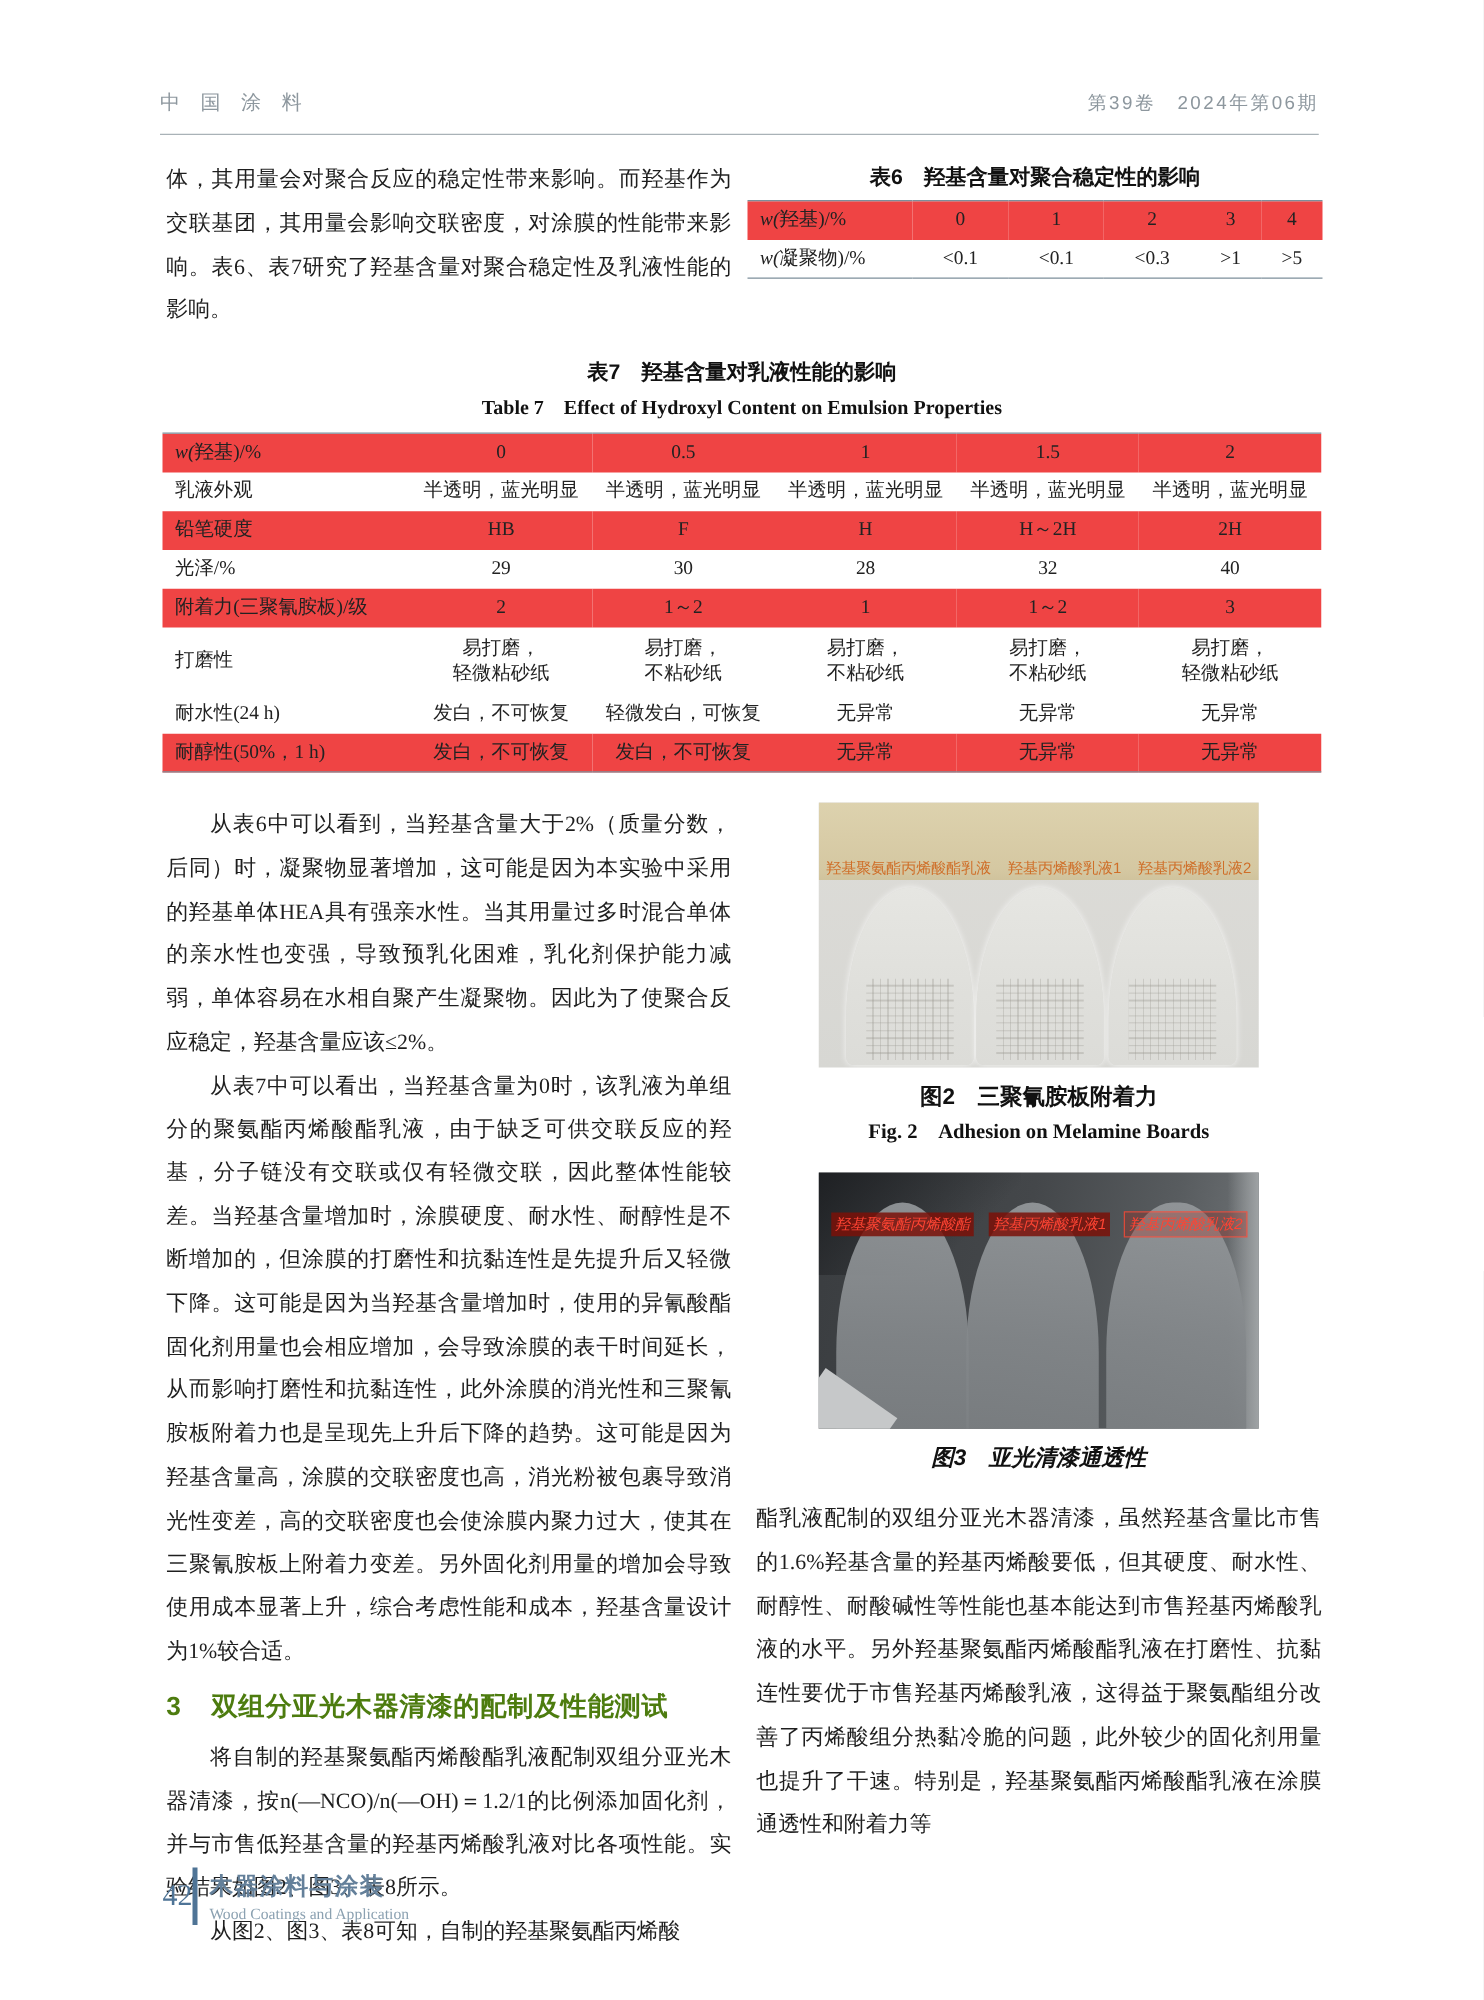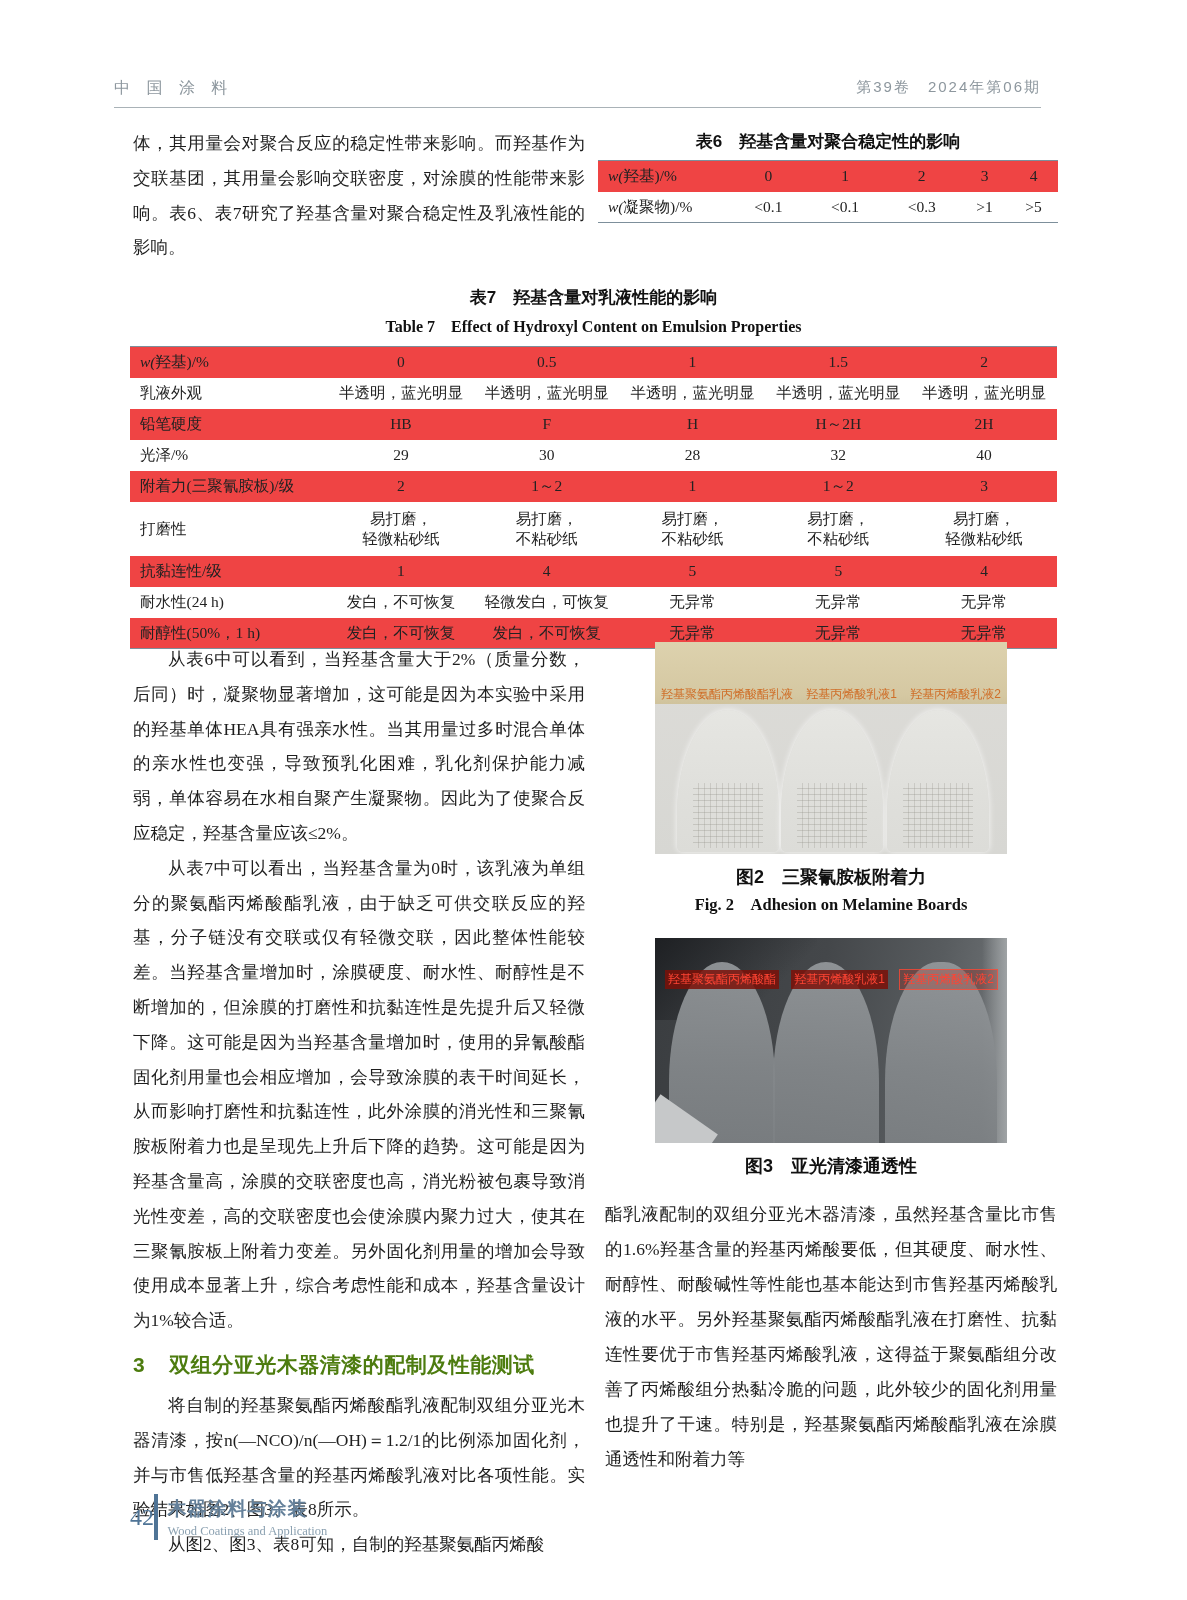--- a/index.html
+++ b/index.html
@@ -4,23 +4,23 @@
 <style>
   * { margin:0; padding:0; box-sizing:border-box; }
   html,body { background:#e8e8e8; }
   .page {
     position:relative; width:1187px; height:1600px; margin:0 auto;
     background:#ffffff; overflow:hidden;
     font-family:"Liberation Serif", serif; color:#1e1e1e;
   }
   
   .header {
-    position:absolute; left:114px; top:78px; width:927px; height:30px;
+    position:absolute; left:128px; top:78px; width:927px; height:30px;
     border-bottom:1.5px solid #a9b2b7;
-    display:flex; justify-content:space-between; align-items:flex-start;
+    display:flex; justify-content:space-between; align-items:center;
     padding-bottom:21px;
   }
   .journal-name { font-family:"Liberation Sans", sans-serif; font-size:16px; letter-spacing:6px; color:#8d979e; }
   .issue-info   { font-family:"Liberation Sans", sans-serif; font-size:15px; letter-spacing:2px; color:#8d979e; }
 
   
   .intro {
     position:absolute; left:133px; top:126px; width:452px;
     font-size:17.5px; line-height:37px; text-align:justify; text-indent:0;
   }
@@ -116,21 +116,21 @@
     position:absolute; left:0; top:32px; width:100%;
     display:flex; justify-content:space-between; padding:0 10px;
     font-size:12px; font-family:"Liberation Sans", sans-serif; white-space:nowrap;
   }
   .fig3-labels .rlab { color:#ff4433; background:rgba(122,16,8,0.85); padding:1px 3px; }
   .fig3-labels .rlab.open { background:rgba(170,40,25,0.30); outline:1px solid rgba(255,70,50,0.8); }
 
   .fig-cap-cn { margin-top:11px; text-align:center; font-family:"Liberation Sans", sans-serif; font-weight:bold; font-size:18px; color:#111; }
   .fig-cap-en { margin-top:5px; text-align:center; font-family:"Liberation Serif", serif; font-weight:bold; font-size:16.5px; color:#111; }
 
-  .fig3-block { margin-top:22px; }
+  .fig3-block { margin-top:22px;font-style:italic; }
   .col-right .body-par { margin-top:19px; line-height:35px; }
 
   
   .footer { position:absolute; left:130px; top:1494px; display:flex; align-items:center; }
   .page-num { font-size:24px; color:#4f7496; font-family:"Liberation Serif", serif; }
   .footer-bar { width:3.5px; height:46px; background:#4f7496; margin-right:10px; }
   .footer-cn { font-family:"Liberation Sans", sans-serif; font-weight:bold; font-size:19px; color:#64809a; letter-spacing:1px; }
   .footer-en { font-family:"Liberation Serif", serif; font-size:12.5px; color:#8ba1b1; margin-top:2px; }
 </style>
 </head>
@@ -219,28 +219,20 @@
           <td>易打磨，
 轻微粘砂纸</td>
           <td>易打磨，
 不粘砂纸</td>
           <td>易打磨，
 不粘砂纸</td>
           <td>易打磨，
 不粘砂纸</td>
           <td>易打磨，
 轻微粘砂纸</td>
-        </tr>
-        <tr class="blue">
-          <td class="lbl">抗黏连性/级</td>
-          <td>1</td>
-          <td>4</td>
-          <td>5</td>
-          <td>5</td>
-          <td>4</td>
         </tr>
         <tr>
           <td class="lbl">耐水性(24 h)</td>
           <td>发白，不可恢复</td>
           <td>轻微发白，可恢复</td>
           <td>无异常</td>
           <td>无异常</td>
           <td>无异常</td>
         </tr>
         <tr class="blue">

